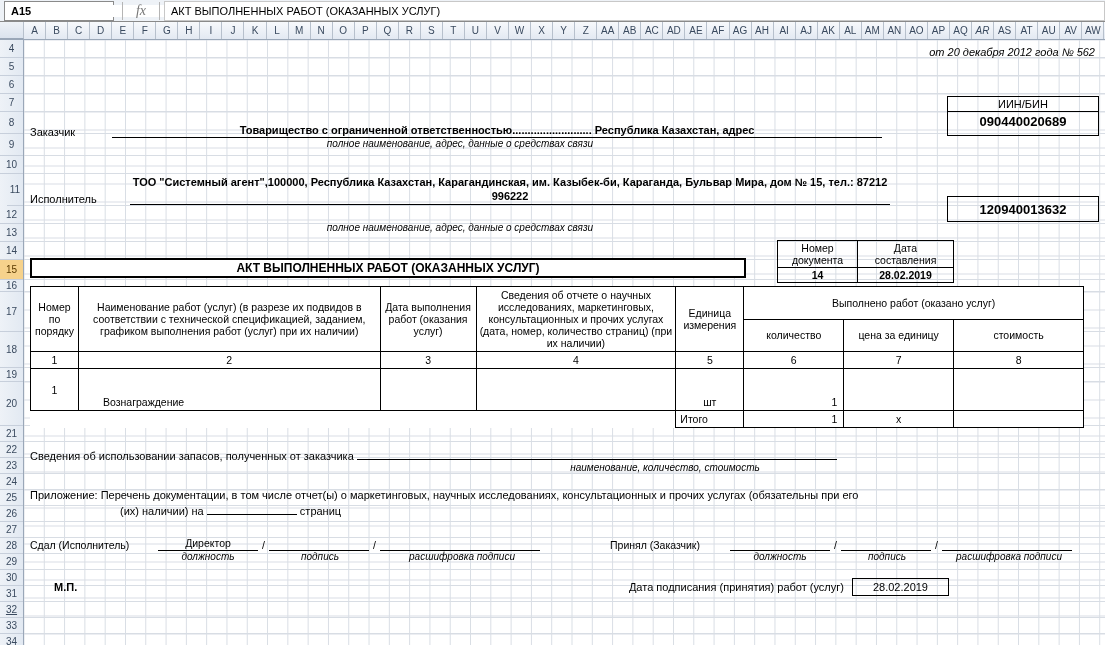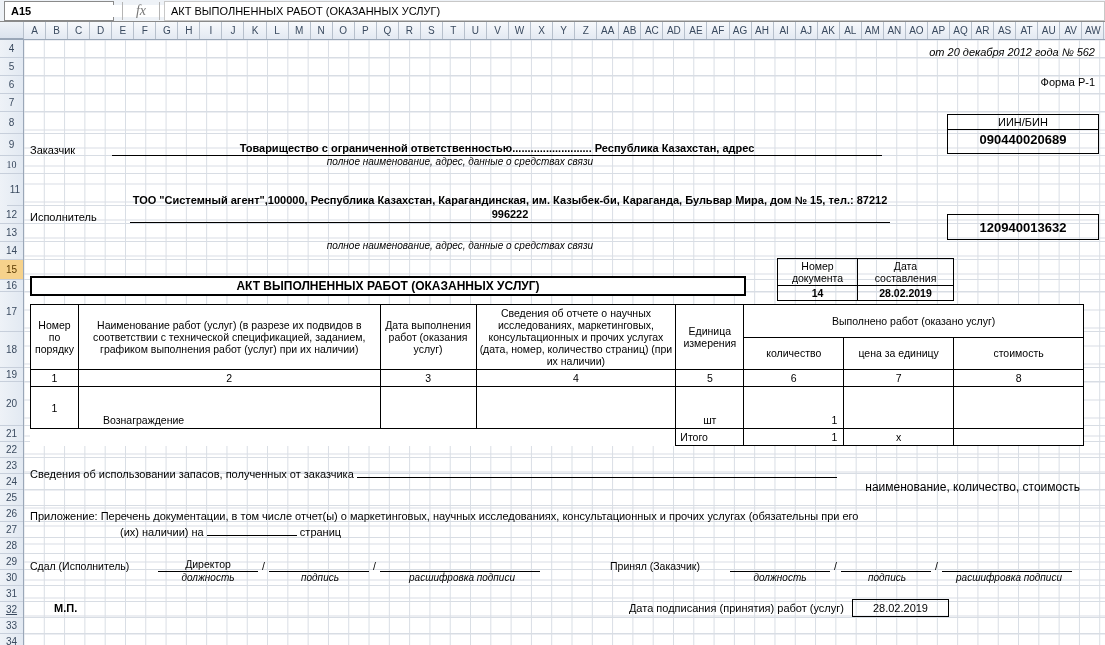--- a/index.html
+++ b/index.html
@@ -223,21 +223,21 @@
   table.svc .num td { height:14px; }
   table.svc .datarow td { height:42px; }
   table.svc .left { text-align:left; padding-left:4px;}
   table.svc .right { text-align:right; padding-right:6px;}
 
   .foot-note { margin-top:18px;}
   .foot-label { display:inline-block; }
   .foot-line {
     display:inline-block; border-bottom:1px solid #000; height:14px;
   }
-  .foot-caption { text-align:right; font-size:12px;}
+  .foot-caption { font-style:italic; text-align:center; font-size:10px;}
 
   .annex { margin-top:14px; line-height:16px;}
   .annex .fill { display:inline-block; border-bottom:1px solid #000; width:90px; height:12px;}
 
   .signs { margin-top:18px; display:flex; gap:0; font-size:10.5px;}
   .sign-block { display:flex; flex-direction:column;  }
   .sign-top { display:flex; align-items:flex-end;}
   .sig-slash { padding: 0 4px; }
   .sig-field { border-bottom:1px solid #000; display:inline-block; height:14px; text-align:center;}
   .sig-cap   { font-style:italic; text-align:center; font-size:10px;}
@@ -300,38 +300,38 @@
       <div class="col-h" style="width: 22.0612px;">AH</div>
       <div class="col-h" style="width: 22.0612px;">AI</div>
       <div class="col-h" style="width: 22.0612px;">AJ</div>
       <div class="col-h" style="width: 22.0612px;">AK</div>
       <div class="col-h" style="width: 22.0612px;">AL</div>
       <div class="col-h" style="width: 22.0612px;">AM</div>
       <div class="col-h" style="width: 22.0612px;">AN</div>
       <div class="col-h" style="width: 22.0612px;">AO</div>
       <div class="col-h" style="width: 22.0612px;">AP</div>
       <div class="col-h" style="width: 22.0612px;">AQ</div>
-      <div class="col-h" style="width: 22.0612px;">AR</div>
+      <div class="col-h" style="width: 22.0612px; font-style: italic;">AR</div>
       <div class="col-h" style="width: 22.0612px;">AS</div>
       <div class="col-h" style="width: 22.0612px;">AT</div>
       <div class="col-h" style="width: 22.0612px;">AU</div>
       <div class="col-h" style="width: 22.0612px;">AV</div>
       <div class="col-h" style="width: 22.0612px;">AW</div>
     </div>
 </div>
 
 <div class="sheet">
   <div class="row-headers" id="rowhdrs">
       <div class="row-h" style="height: 18px; line-height: 18px;">4</div>
       <div class="row-h" style="height: 18px; line-height: 18px;">5</div>
       <div class="row-h" style="height: 18px; line-height: 18px;">6</div>
       <div class="row-h" style="height: 18px; line-height: 18px;">7</div>
       <div class="row-h" style="height: 22px; line-height: 22px;">8</div>
       <div class="row-h" style="height: 22px; line-height: 22px;">9</div>
-      <div class="row-h" style="height: 18px; line-height: 18px; font-family: Liberation Serif, serif;">10</div>
+      <div class="row-h" style="height: 18px; line-height: 18px;">10</div>
       <div class="row-h" style="height: 32px; line-height: 32px; margin-left: 7px;">11</div>
       <div class="row-h" style="height: 18px; line-height: 18px;">12</div>
       <div class="row-h" style="height: 18px; line-height: 18px;">13</div>
       <div class="row-h" style="height: 18px; line-height: 18px;">14</div>
       <div class="row-h sel" style="height: 20px; line-height: 20px;">15</div>
       <div class="row-h" style="height: 12px; line-height: 12px;">16</div>
       <div class="row-h" style="height: 40px; line-height: 40px;">17</div>
       <div class="row-h" style="height: 36px; line-height: 36px;">18</div>
       <div class="row-h" style="height: 14px; line-height: 14px;">19</div>
       <div class="row-h" style="height: 44px; line-height: 44px;">20</div>
@@ -385,23 +385,20 @@
         <div class="hline" style="top: 577px;"></div>
         <div class="hline" style="top: 593px;"></div>
       </div>
 
     <div class="doc">
 
       <div class="row4">
           <span class="it">от 20 декабря 2012 года № 562</span>
         </div>
       <div class="row5"></div>
-      <div class="row6">
-          <span>Форма Р-1</span>
-        </div>
       <div class="row7"></div>
 
       <div style="display:flex; align-items:flex-start;">
         <div style="flex:1;">
           <div class="row8"></div>
           <div class="row9 flexline">
             <div class="label-col">Заказчик</div>
             <div class="namefield" style="max-width:770px;">Товарищество с ограниченной ответственностью.......................... Республика Казахстан, адрес</div>
           </div>
         </div>

